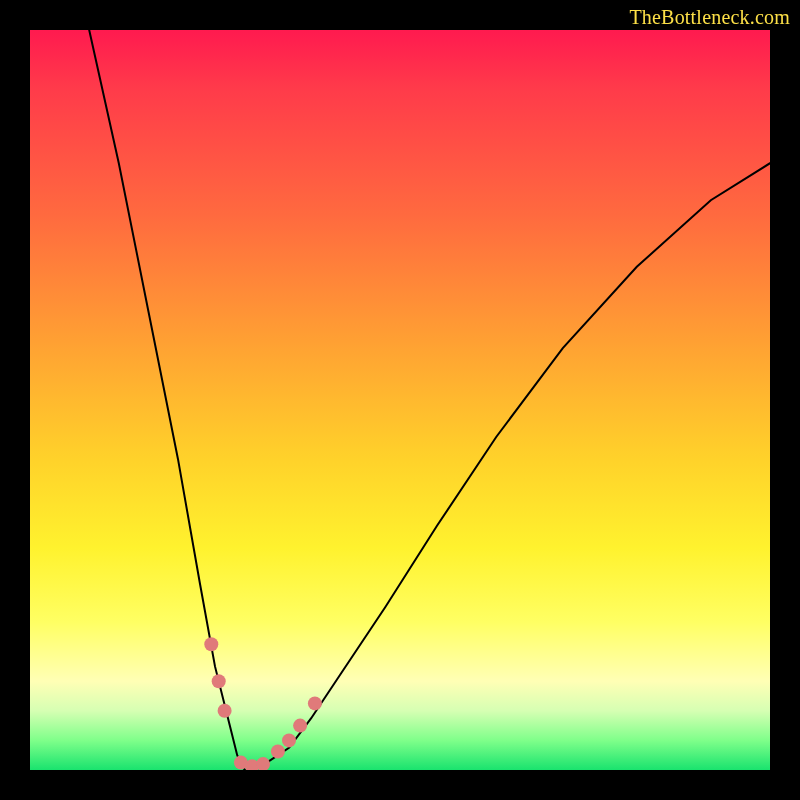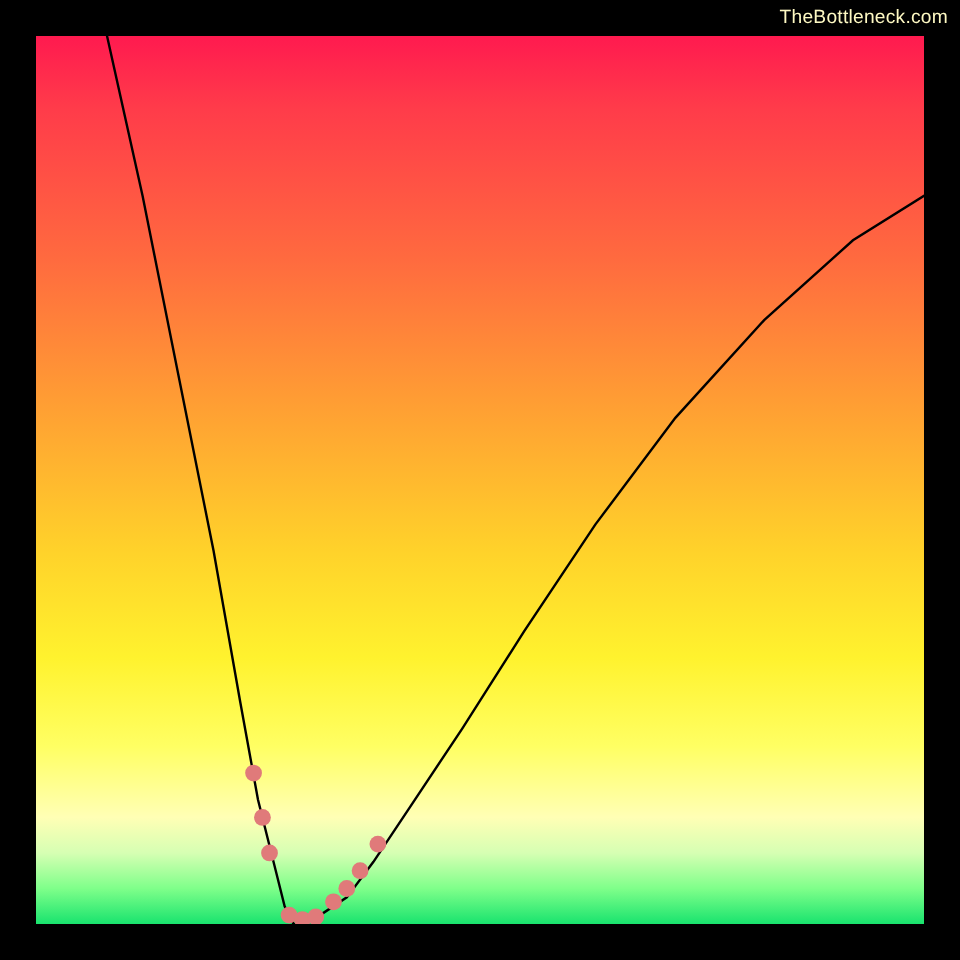--- a/index.html
+++ b/index.html
@@ -56,24 +56,25 @@
     stroke-linecap: round;
   }
   .marker {
     fill: #e07a7a;
     stroke: none;
   }
   .watermark {
     position: absolute;
     top: 6px;
     right: 10px;
-    color: #fef9c3;
-    font-size: 16px;
+    color: #fde047;
+    font-size: 20px;
     letter-spacing: 0.2px;
     user-select: none;
+    font-family: Liberation Serif, serif;
   }
 </style>
 </head>
 <body>
 
 <div class="frame">
   <div class="watermark">TheBottleneck.com</div>
   <div class="plot">
     <div class="gradient"></div>
     <svg class="curve-svg" viewBox="0 0 740 740" preserveAspectRatio="none">

